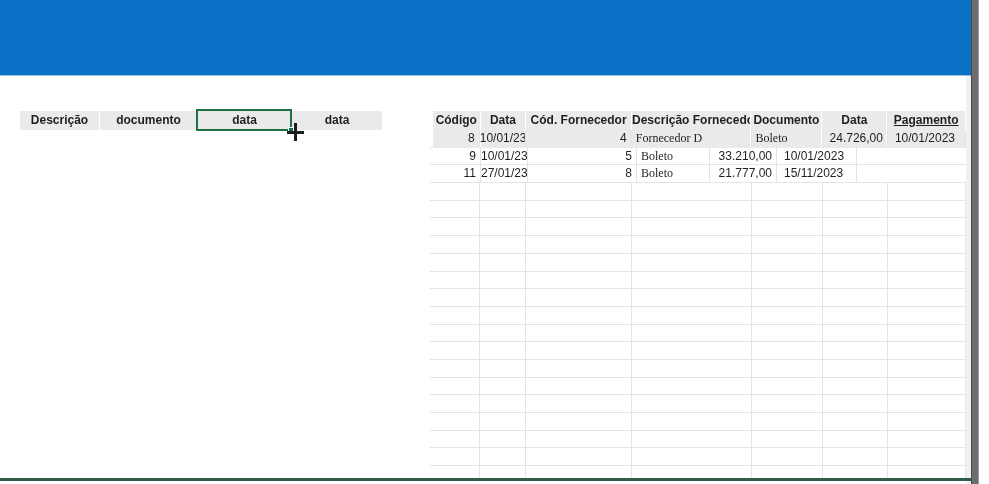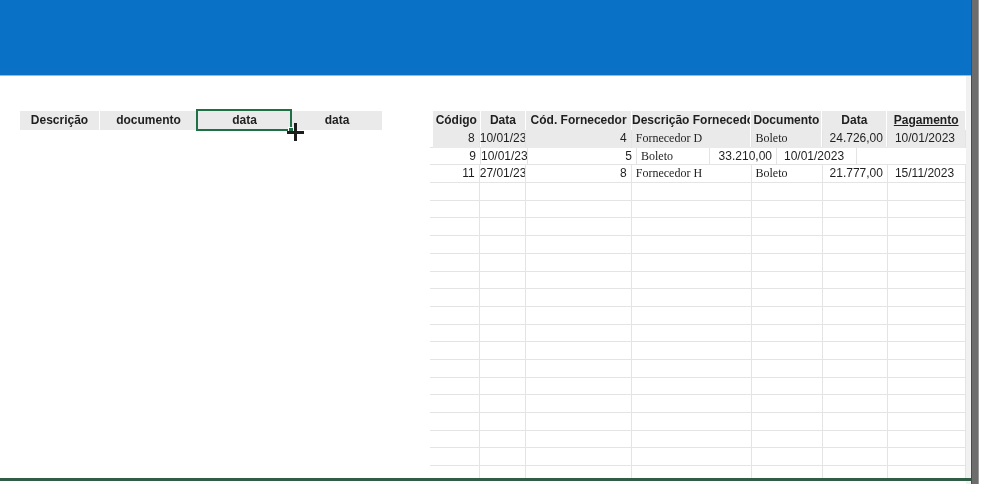--- a/index.html
+++ b/index.html
@@ -90,21 +90,20 @@
         <div class="cell pr" style="width: 47px;">10/01/23</div>
         <div class="cell pr" style="width: 109px;">5</div>
         <div class="cell pl" style="width: 73px;">Boleto</div>
         <div class="cell pr" style="width: 67px;">33.210,00</div>
         <div class="cell pl7" style="width: 80px;">10/01/2023</div>
       </div>
       <div class="g-row">
         <div class="cell pr" style="width: 51px;">11</div>
         <div class="cell pr" style="width: 47px;">27/01/23</div>
         <div class="cell pr" style="width: 109px;">8</div>
-        <div class="cell pl" style="width: 123px;">Fornecedor H</div>
         <div class="cell pl" style="width: 73px;">Boleto</div>
         <div class="cell pr" style="width: 67px;">21.777,00</div>
         <div class="cell pl7" style="width: 80px;">15/11/2023</div>
       </div>
       <div class="g-row">
         <div class="cell" style="width: 51px;"></div>
         <div class="cell" style="width: 47px;"></div>
         <div class="cell" style="width: 109px;"></div>
         <div class="cell" style="width: 123px;"></div>
         <div class="cell" style="width: 73px;"></div>

